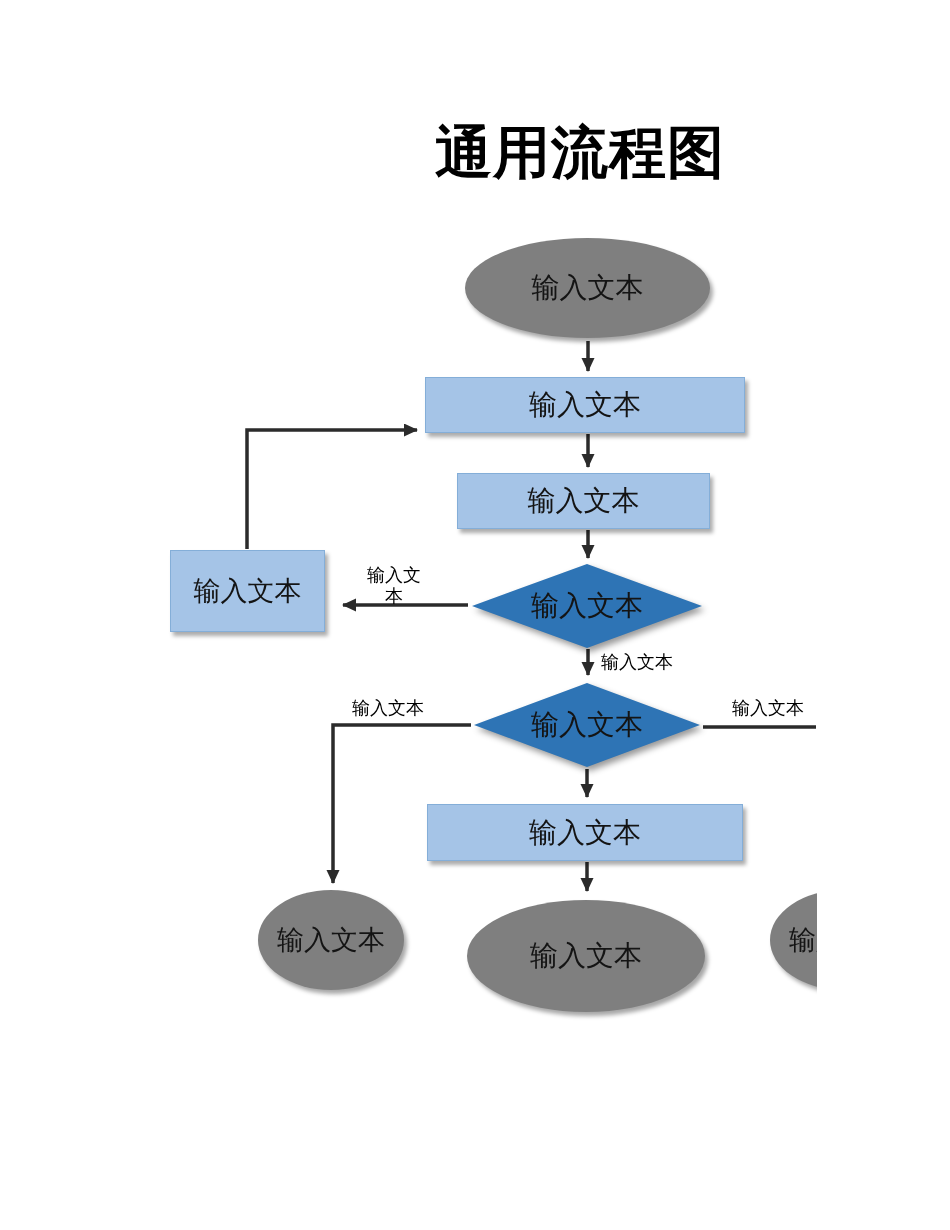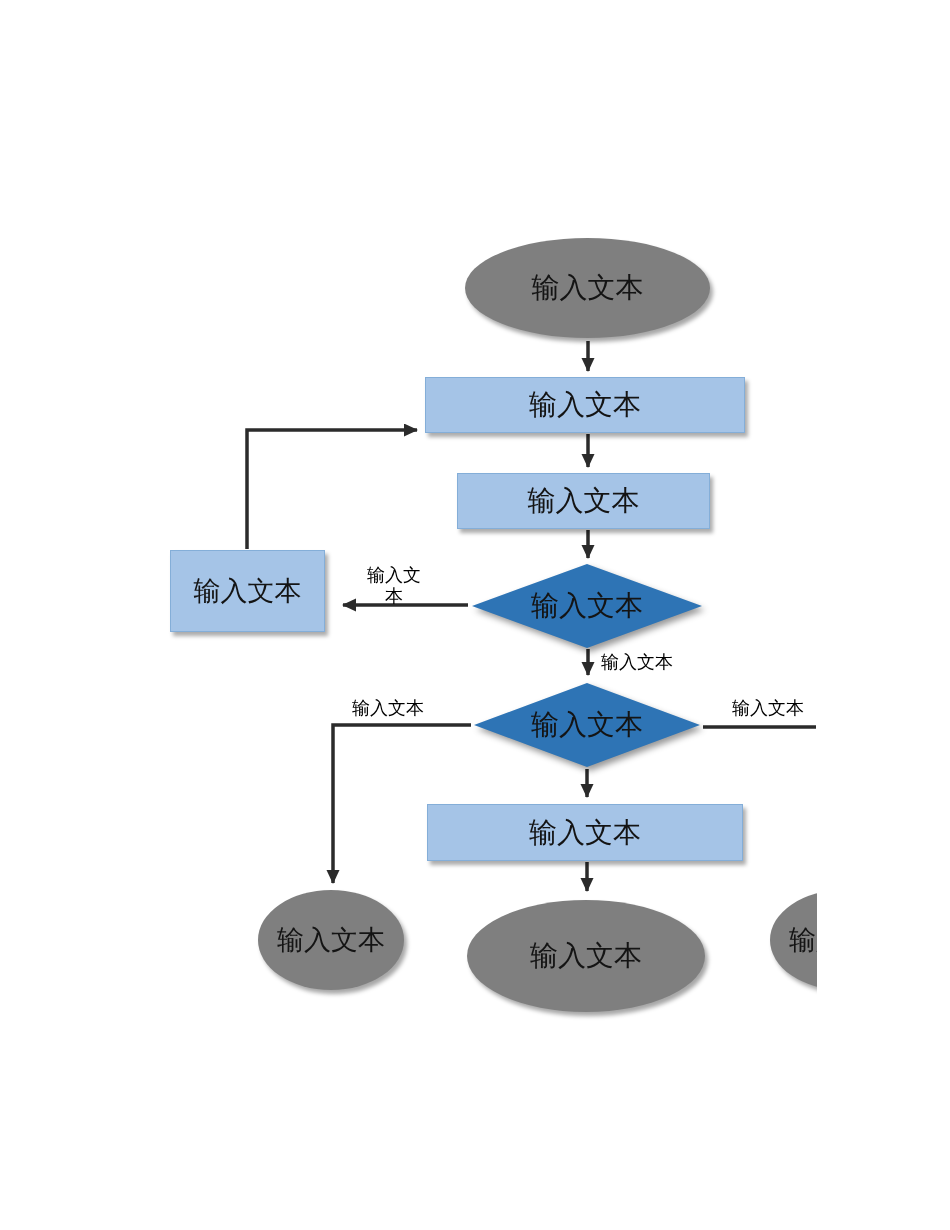--- a/index.html
+++ b/index.html
@@ -90,20 +90,21 @@
       <line x1="588" y1="530" x2="588" y2="558" marker-end="url(#ah)"></line>
       <line x1="468" y1="605" x2="343" y2="605" marker-end="url(#ah)"></line>
       <polyline points="247,549 247,430 417,430" marker-end="url(#ah)"></polyline>
       <line x1="588" y1="649" x2="588" y2="675" marker-end="url(#ah)"></line>
       <polyline points="471,725 333,725 333,883" marker-end="url(#ah)"></polyline>
       <line x1="703" y1="727" x2="816" y2="727"></line>
       <line x1="587" y1="769" x2="587" y2="797" marker-end="url(#ah)"></line>
       <line x1="587" y1="862" x2="587" y2="891" marker-end="url(#ah)"></line>
     </svg>
 
+    <div class="title">通用流程图</div>
 
     <div class="shape terminator" style="left:465px; top:238px; width:245px; height:100px;">
       <span class="shape-label">输入文本</span>
     </div>
 
     <div class="shape process" style="left:425px; top:377px; width:320px; height:56px;">
       <span class="shape-label">输入文本</span>
     </div>
 
     <div class="shape process" style="left:457px; top:473px; width:253px; height:56px;">

